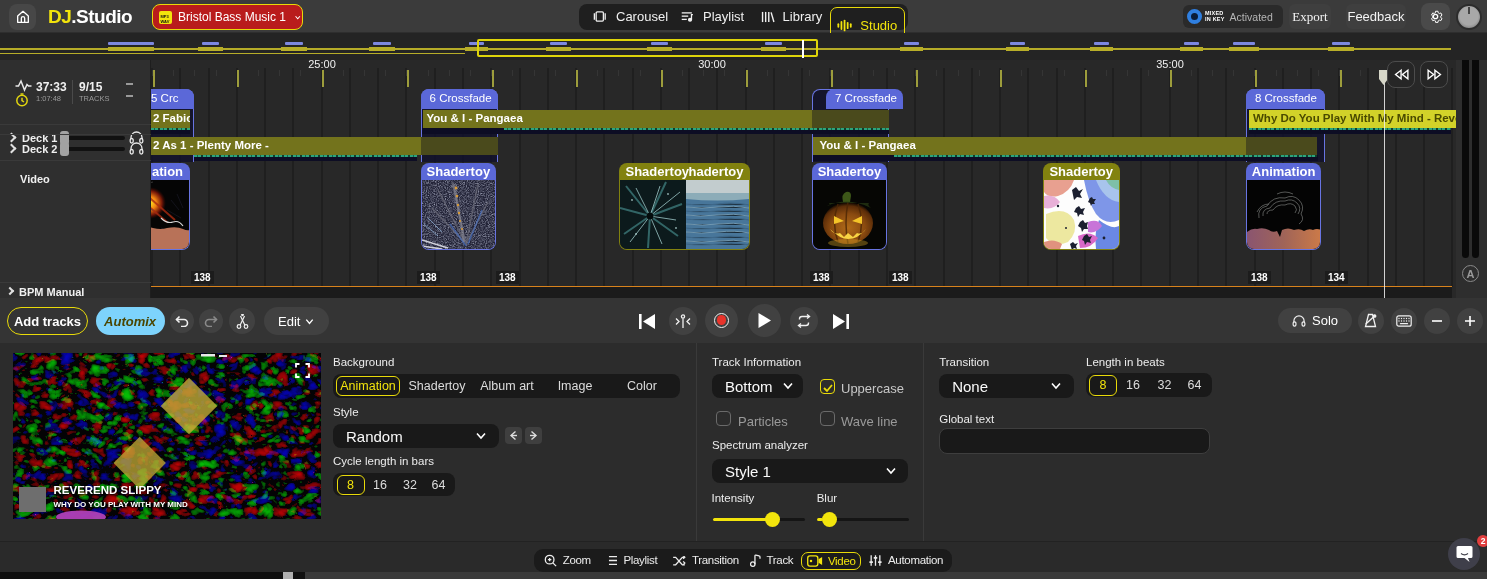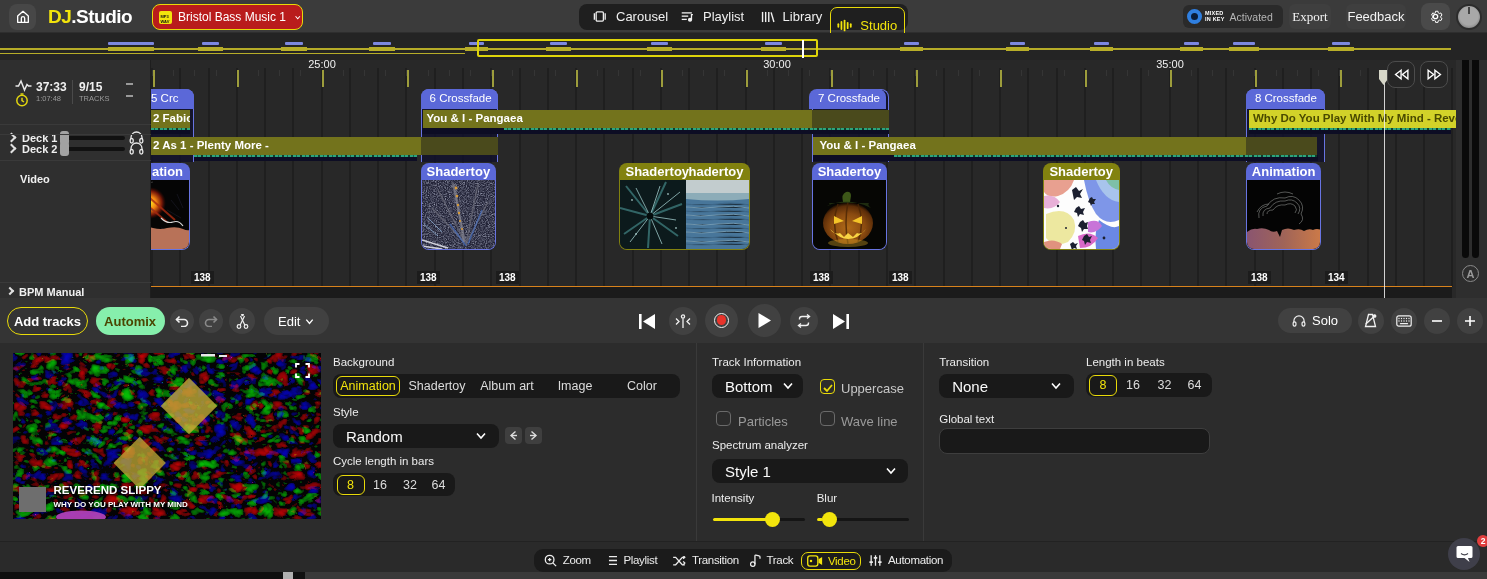--- a/index.html
+++ b/index.html
@@ -227,21 +227,21 @@
     <div class="mmseg" style="left:1229px; width:30px;"></div>
     <div class="mmseg" style="left:1328px; width:26px;"></div>
     <div id="mmrect"></div>
     <div id="mmplay"></div>
   </div>
   <div id="timeline">
     <div id="grid"></div>
     <div id="minorticks" style="position:absolute;left:152px;top:10px;width:1300px;height:8px;background:repeating-linear-gradient(90deg,#353535 0 1px,transparent 1px 21.2px); height:6px;"></div>
     <div id="ruler">
       <div class="tlabel" style="left:322px;">25:00</div>
-      <div class="tlabel" style="left:777px;text-align:right;">30:00</div>
+      <div class="tlabel" style="left:712px;text-align:right;">30:00</div>
       <div class="tlabel" style="left:1170px;">35:00</div>
       <div class="tick" style="left:152.6px"></div>
         <div class="tick" style="left:237.4px"></div>
       <div class="tick" style="left:322px"></div>
         <div class="tick" style="left:406.8px"></div>
       <div class="tick" style="left:491.6px"></div>
         <div class="tick" style="left:576.4px"></div>
       <div class="tick" style="left:661.2px"></div>
         <div class="tick" style="left:746px"></div>
       <div class="tick" style="left:830.8px"></div>
@@ -274,21 +274,21 @@
       <div class="obar dim row2bar" style="left:1245.9px; width:71px;"></div>
 
       <div class="wave wave1" style="left:151px; width:39px;"></div>
       <div class="wave wave1" style="left:503.7px; width:385px;"></div>
       <div class="wave wave1" style="left:1249px; width:202px;"></div>
       <div class="wave wave2" style="left:193.7px; width:223.1px;"></div>
       <div class="wave wave2" style="left:894px; width:423px;"></div>
 
       <div class="xhead" style="left:142px; width:51.5px;">5 Crc</div>
       <div class="xhead" style="left:420.6px; width:77px;">6 Crossfade</div>
-      <div class="xhead" style="left:809px; width:77px;">7 Crossfade</div>
+      <div class="xhead" style="left:826px; width:77px;">7 Crossfade</div>
       <div class="xhead" style="left:1245.9px; width:79px;">8 Crossfade</div>
 
       <div class="vhead blue" style="left:140px; width:50.3px; text-align:left;"><span style="margin-left:12px;">ation</span></div>
       <div class="vthumb bb" style="left:140px; width:50.3px;"><svg width="49" height="69" viewBox="0 0 49 69">
         <rect width="49" height="69" fill="#050505"></rect>
         <radialGradient id="fgl" cx="0.5" cy="0.5" r="0.5">
               <stop offset="0" stop-color="#ffe820"></stop>
               <stop offset="0.4" stop-color="#f08010"></stop>
               <stop offset="0.75" stop-color="#801808" stop-opacity="0.9"></stop>
               <stop offset="1" stop-color="#400a04" stop-opacity="0"></stop>
@@ -536,21 +536,21 @@
         <span class="sbtext" style="position:absolute;left:20px;top:12px;">Video</span>
       </div>
       <div class="row" style="top:222px;height:16px;">
         <span class="chev" style="position:absolute;left:7px;top:5px;width:6px;height:6px;"></span>
         <span class="sbtext" style="position:absolute;left:19px;top:3px;">BPM Manual</span>
       </div>
     </div>
   </div>
   <div id="ctrlbar">
     <div class="pill" style="left:7px; width:81px; border:1.5px solid #e8da09; color:#fff; background:transparent;">Add tracks</div>
-    <div class="pill" style="left:95.6px; width:69px; background:#86efac; color:#4a4500;">Automix</div>
+    <div class="pill" style="left:95.6px; width:69px; background:#7dd3fc; color:#4a4500;font-style:italic;">Automix</div>
     <div class="circ" style="left:170px; top:11px; width:24px; height:24px;">
         <svg width="14" height="12" viewBox="0 0 14 12" fill="none" stroke="#f0f0f0" stroke-width="1.6">
           <path d="M4.5 1.5 L1.5 4.5 L4.5 7.5"></path>
           <path d="M1.5 4.5 H9 a3.5 3.5 0 0 1 0 7 H6"></path>
         </svg>
       </div>
     <div class="circ" style="left:199px; top:11px; width:24px; height:24px;">
         <svg width="14" height="12" viewBox="0 0 14 12" fill="none" stroke="#8a8a8a" stroke-width="1.6">
           <path d="M9.5 1.5 L12.5 4.5 L9.5 7.5"></path>
           <path d="M12.5 4.5 H5 a3.5 3.5 0 0 0 0 7 H8"></path>

